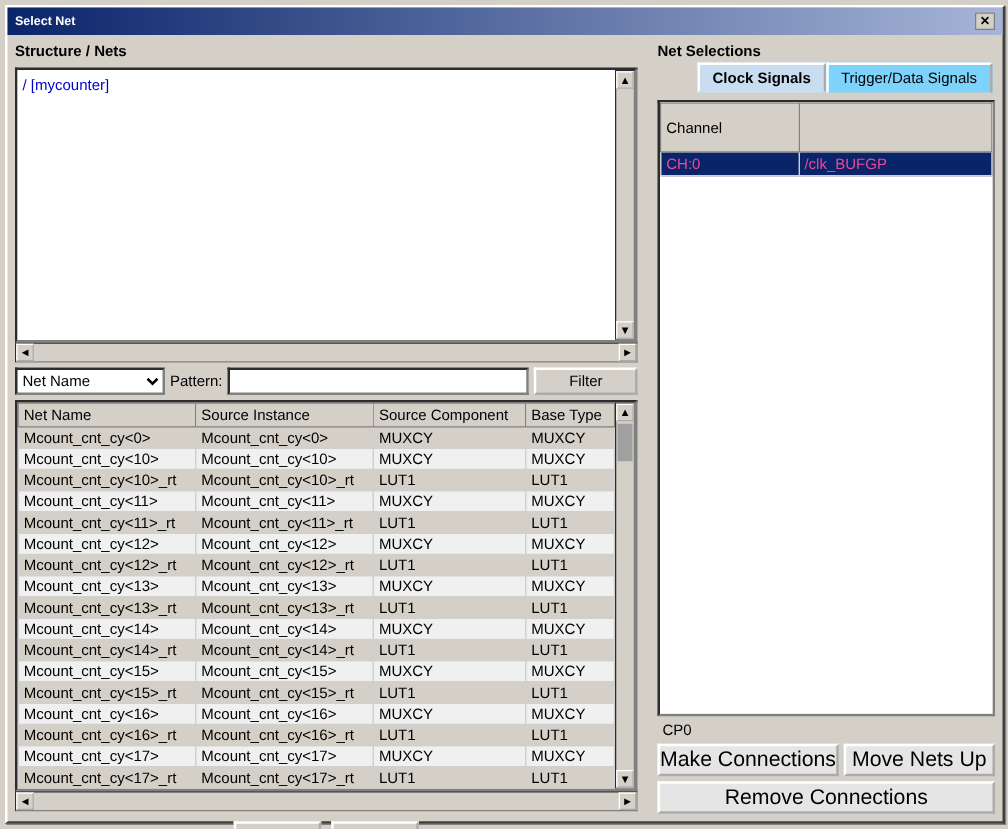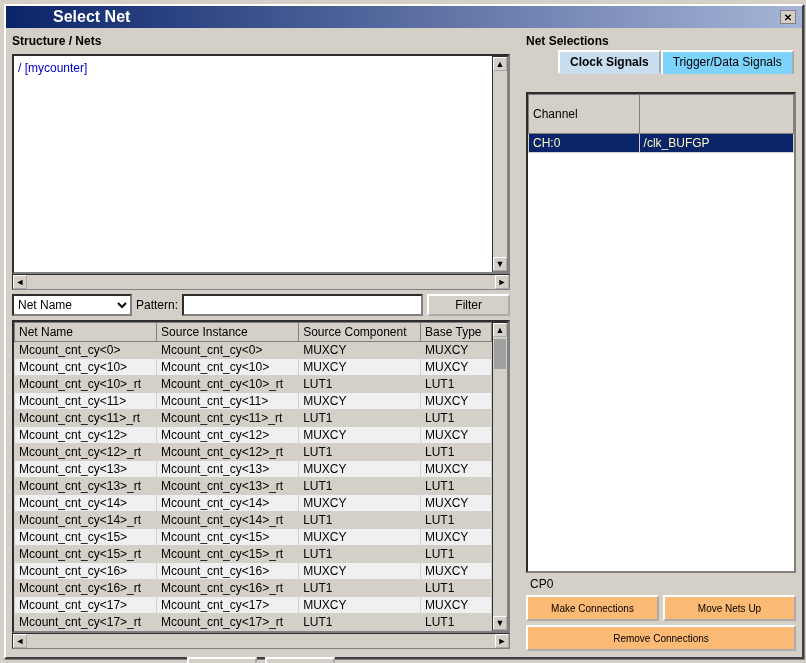--- a/index.html
+++ b/index.html
@@ -21,22 +21,21 @@
       color: white;
       padding: 3px 6px;
       display: flex;
       align-items: center;
       justify-content: space-between;
       height: 22px;
     }
 
     .title-bar-text {
       font-weight: bold;
-      font-size: 16px;
-      margin-left: 41px;
+      font-size: 10px;
     }
 
     .title-bar-close {
       background: #d4d0c8;
       border: 1px solid #808080;
       width: 16px;
       height: 14px;
       cursor: pointer;
       display: flex;
       align-items: center;
@@ -153,21 +152,21 @@
 
     
     .net-selections-label {
       font-weight: bold;
       font-size: 12px;
     }
 
     .tabs {
       display: flex;
       gap: 0;
-      margin-bottom: 16px;
+      margin-bottom: 4px;
       padding-left: 32px;
     }
 
     .tab {
       padding: 3px 10px;
       background: #7dd3fc;
       border: 2px outset #ffffff;
       cursor: pointer;
       font-size: 12px;
       border-bottom: none;
@@ -193,21 +192,21 @@
       font-weight: normal;
     }
 
     .channel-table td {
       border: 1px solid #d0d0d0;
       padding: 2px 4px;
     }
 
     .channel-table tr.selected td {
       background: #0a246a;
-      color: #fef9c3;
+      color: #ec4899;
     }
 
     .cp-label {
       padding: 2px 4px;
       font-size: 12px;
       color: #000;
     }
 
     .action-buttons {
       display: flex;
@@ -216,24 +215,24 @@
     }
 
     .action-row {
       display: flex;
       gap: 4px;
     }
 
     .action-btn {
       flex: 1;
       height: 26px;
-      background: #fdba74;
+      background: #e5e5e5;
       border: 2px outset #ffffff;
       cursor: pointer;
-      font-size: 10px;
+      font-size: 17px;
       white-space: nowrap;
     }
 
     .scrollbar-v {
       width: 16px;
       background: #d4d0c8;
       border: 1px inset #808080;
       display: flex;
       flex-direction: column;
       align-items: center;

